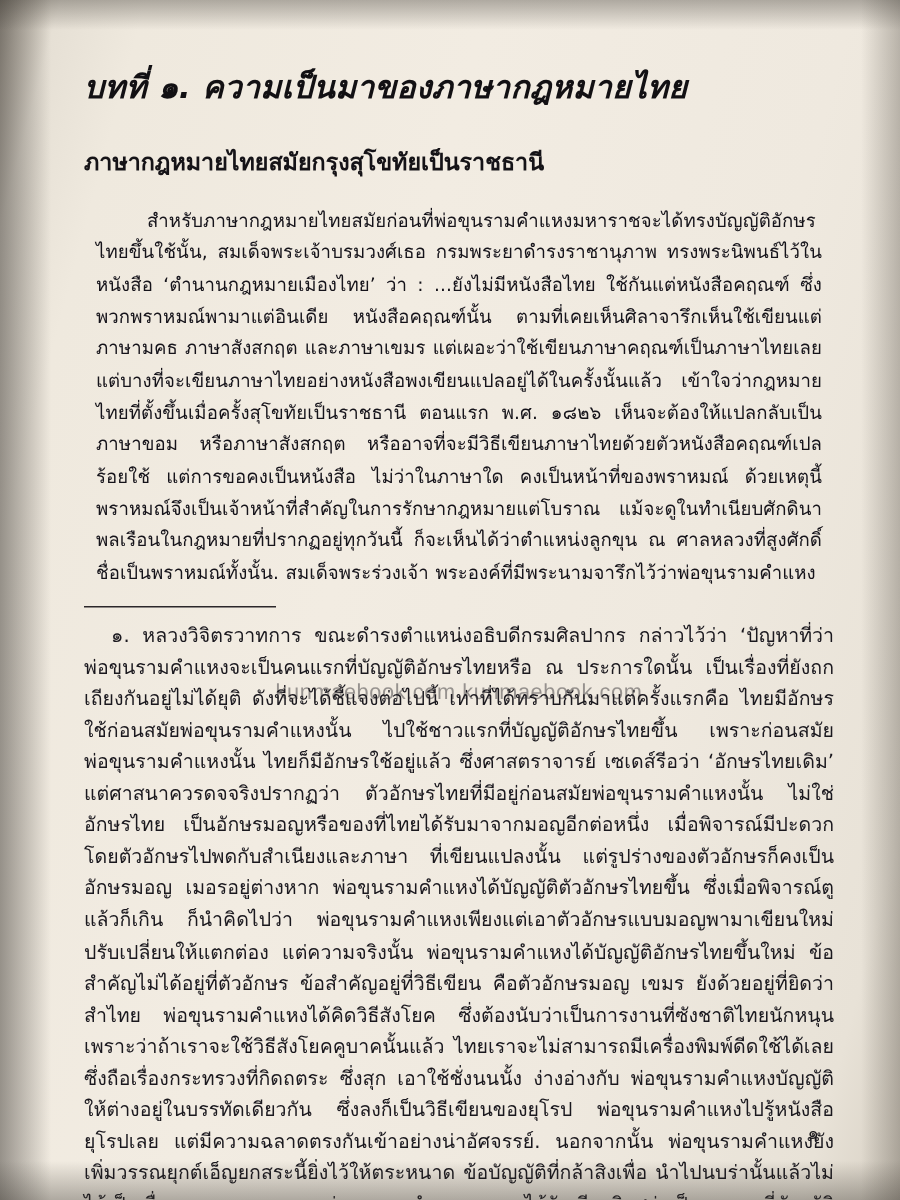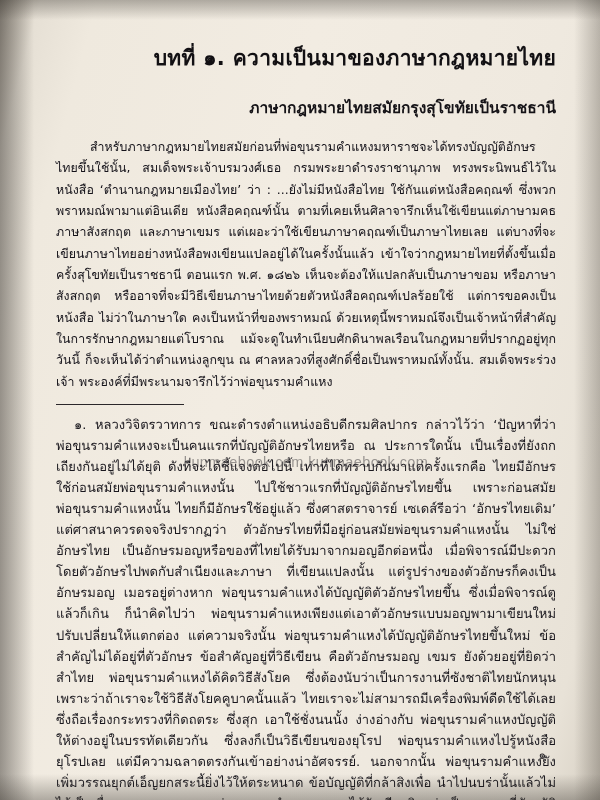--- a/index.html
+++ b/index.html
@@ -32,38 +32,39 @@
   .running-head {
     text-align: right;
     font-size: 11.5px;
     color: #19171a;
     letter-spacing: 0.2px;
     padding-right: 10px;
     margin-bottom: 24px;
     font-family: "DejaVu Sans", sans-serif;
   }
   .chapter-title {
-    text-align: right;
+    text-align: left;
     font-size: 21px;
     font-weight: 700;
     color: #121013;
     letter-spacing: 0.3px;
     margin-bottom: 26px;
     line-height: 1.35;
+    font-style: italic;
   }
   .section-title {
-    text-align: right;
+    text-align: left;
     font-size: 15.5px;
     font-weight: 700;
     color: #151317;
     margin-bottom: 16px;
     line-height: 1.4;
   }
   .body-text p {
-    margin: 0;
+    margin: 8px;
     font-size: 12.4px;
     line-height: 1.72;
     color: #15131a;
     text-align: justify;
     text-indent: 34px;
     letter-spacing: 0.05px;
     word-spacing: 0.4px;
   }
   .rule {
     width: 128px;

